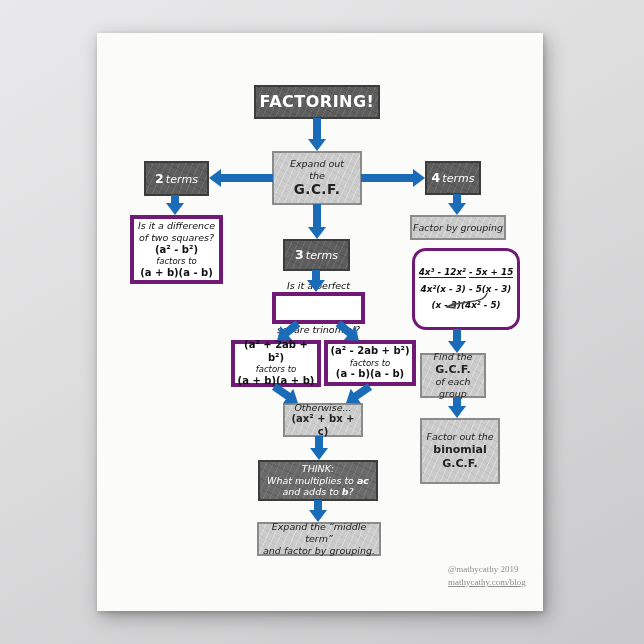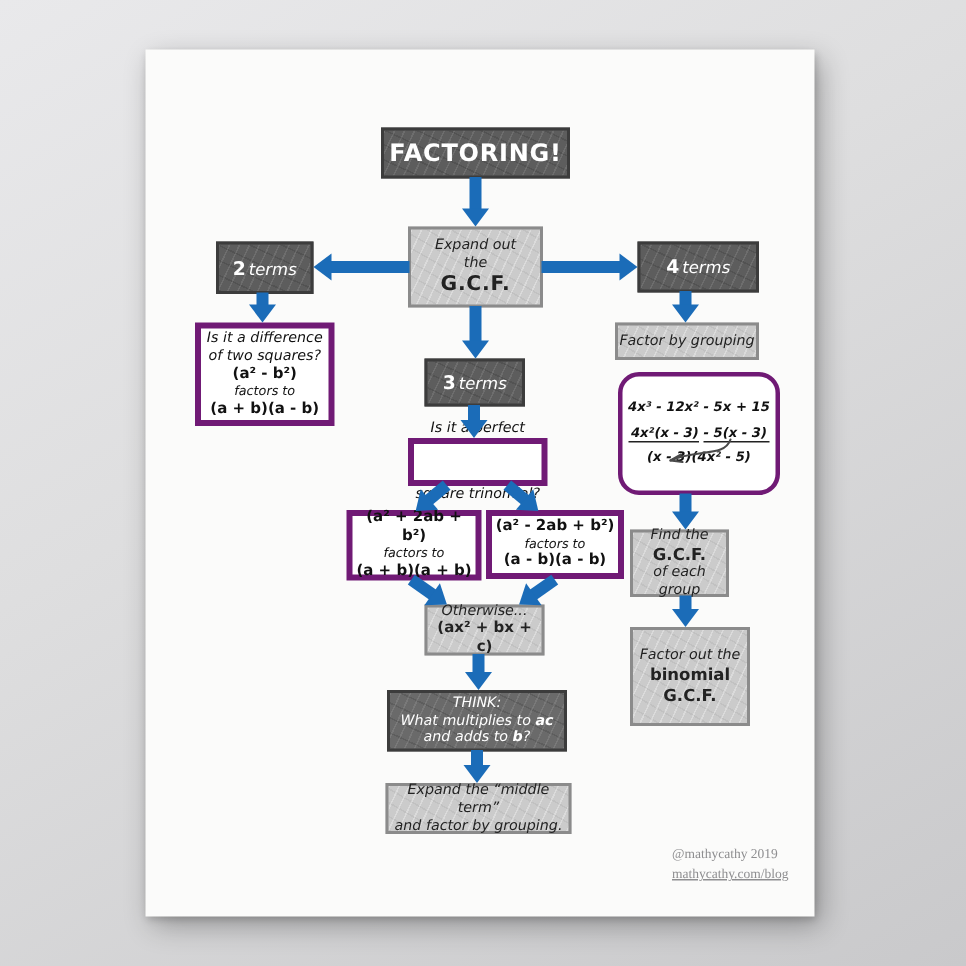--- a/index.html
+++ b/index.html
@@ -34,21 +34,21 @@
   .t-title{font-weight:bold;font-size:16px;letter-spacing:.5px;}
   .t-it{font-style:italic;font-size:9.5px;}
   .t-it-sm{font-style:italic;font-size:8.5px;text-align:center;}
   .t-b{font-weight:bold;font-size:10px;font-style:normal;}
   .t-b-lg{font-weight:bold;font-size:13.5px;letter-spacing:.5px;}
   .t-b-md{font-weight:bold;font-size:11px;}
   .terms{font-size:11px;font-style:italic;}
   .terms b{font-style:normal;font-size:12.5px;font-weight:bold;padding-right:2px;}
   .hand{font-weight:bold;font-style:italic;font-size:8.8px;line-height:1.0;}
   .hand .row{margin:4px 0;}
-  .u{border-bottom:1.3px solid #222;padding-bottom:17px;}
+  .u{border-bottom:1.3px solid #222;padding-bottom:0;}
   
   .arrow{position:absolute;width:18px;transform-origin:9px 0;}
   .arrow .shaft{position:absolute;left:5px;top:-1px;width:8px;bottom:10px;background:#1b6cb8;}
   .arrow .head{position:absolute;left:0;bottom:0;width:0;height:0;
     border-left:9px solid transparent;border-right:9px solid transparent;border-top:12px solid #1b6cb8;}
   .footer{position:absolute;left:351px;top:530px;color:#8e8e90;font-family:"Liberation Serif",serif;font-size:9px;line-height:1.45;}
   .footer .link{text-decoration:underline;}
   .curve-svg{position:absolute;left:0;top:0;pointer-events:none;}
 </style>
 </head>
@@ -101,21 +101,21 @@
   <div class="box light" style="left:160px;top:489px;width:124px;height:34px;">
     <span class="t-it">Expand the “middle term”</span>
     <span class="t-it">and factor by grouping.</span>
   </div>
   <div class="box dark" style="left:161px;top:427px;width:120px;height:41px;background-color:#6a6a6a;">
     <span class="t-it">THINK:</span>
     <span class="t-it"><span>What multiplies to </span><b>ac</b></span>
     <span class="t-it"><span>and adds to </span><b>b</b><span>?</span></span>
   </div>
 
-  <div class="box dark" style="left:328px;top:128px;width:81px;height:34px;">
+  <div class="box dark" style="left:328px;top:128px;width:56px;height:34px;">
     <span class="terms"><b>4</b><span>terms</span></span>
   </div>
   <div class="box light" style="left:313px;top:182px;width:96px;height:25px;">
     <span class="t-it">Factor by grouping</span>
   </div>
   <div class="box white rounded hand" style="left:315px;top:215px;width:108px;height:82px;">
     <div class="row"><span class="u">4x³ - 12x²</span> <span class="u">- 5x + 15</span></div>
     <div class="row">4x²(x - 3) - 5(x - 3)</div>
     <div class="row">(x - 3)(4x² - 5)</div>
     <svg class="curve-svg" width="108" height="82" viewBox="0 0 108 82">

